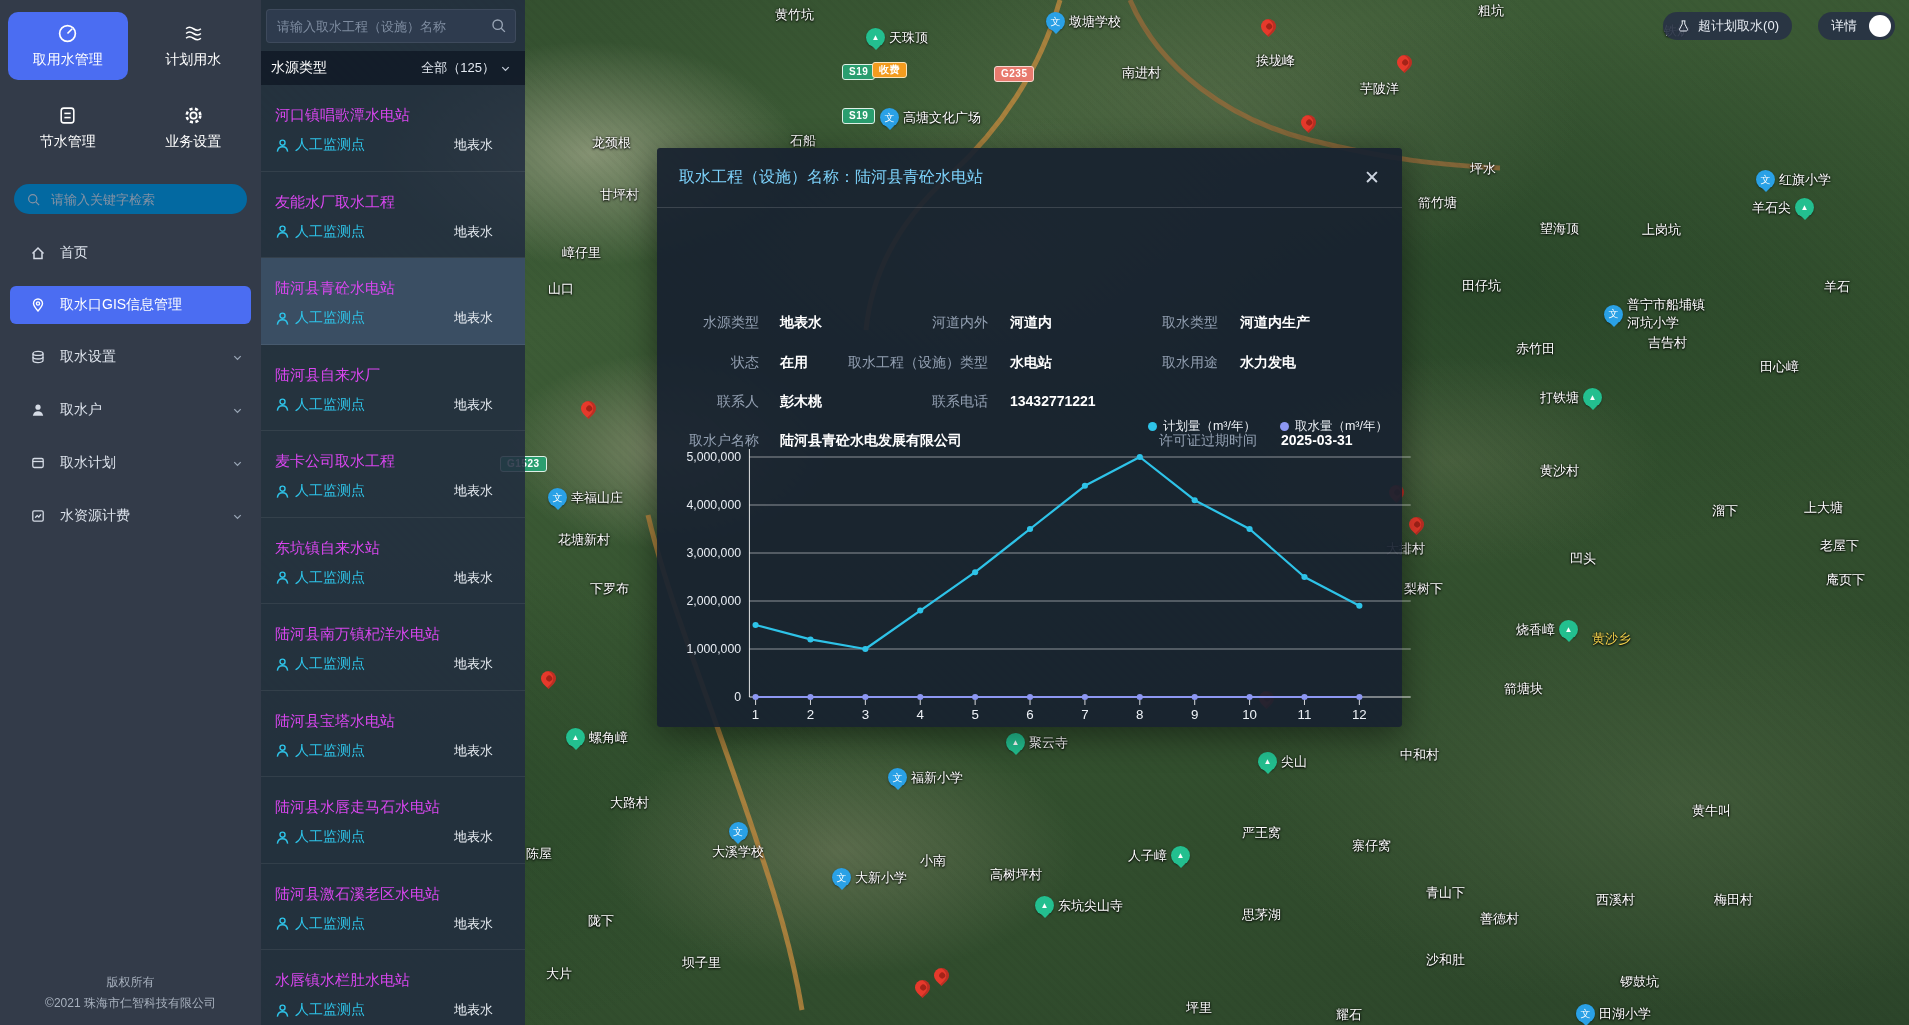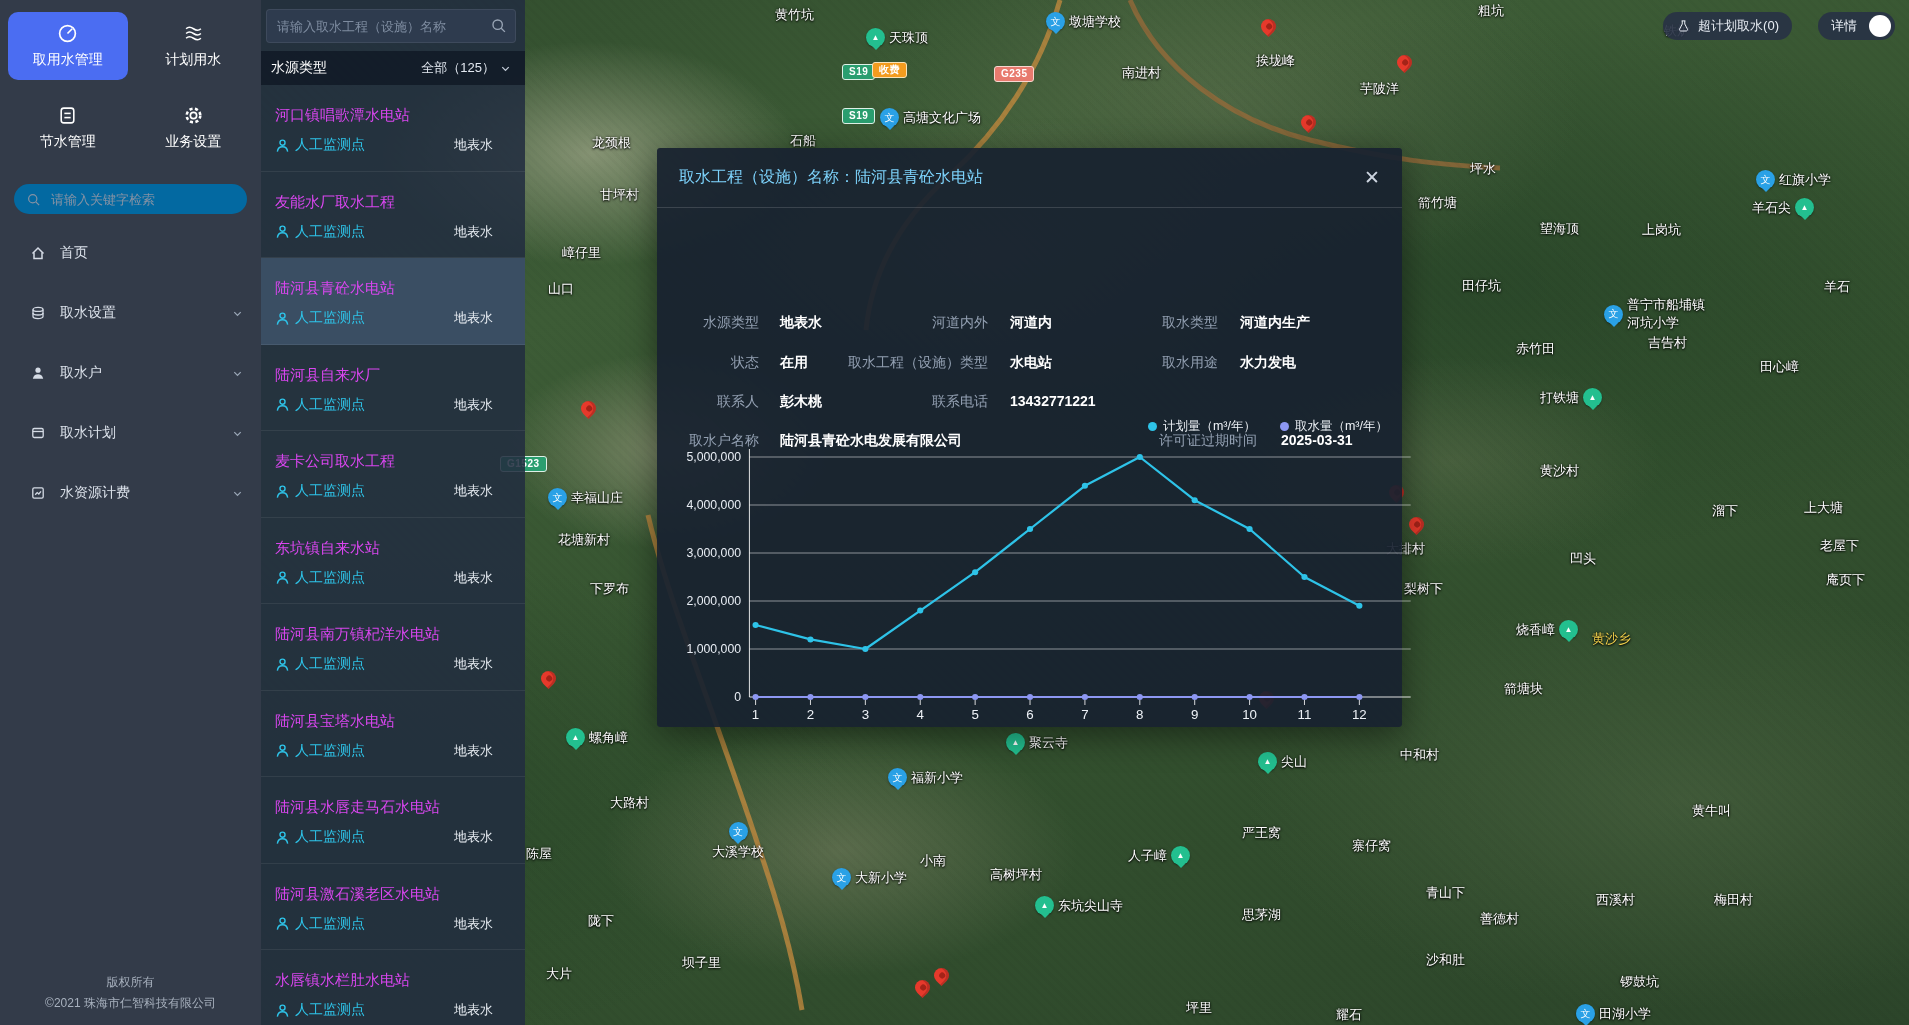--- a/index.html
+++ b/index.html
@@ -87,21 +87,21 @@
   .tiles{display:grid;grid-template-columns:1fr 1fr;gap:14px 6px;padding:12px 8px 20px;}
   .tile{height:68px;border-radius:10px;display:flex;flex-direction:column;align-items:center;justify-content:center;
     gap:7px;color:#fff;font-size:14px;cursor:pointer;}
   .tile svg{width:21px;height:21px;}
   .tile.active{background:var(--accent_blue,#4b6df2);}
   .sb-search{margin:2px 14px 18px;height:30px;background:#0369a1;border-radius:15px;display:flex;align-items:center;
     padding:0 12px;gap:8px;}
   .sb-search svg{width:15px;height:15px;flex:0 0 auto;}
   .sb-search input{background:transparent;border:none;outline:none;color:#dfe6ee;font-size:13px;width:100%;}
   .sb-search input::placeholder{color:#8592a4;}
-  .menu{display:flex;flex-direction:column;gap:18px;}
+  .menu{display:flex;flex-direction:column;gap:11px;}
   .menu-item{height:42px;display:flex;align-items:center;padding:0 18px 0 30px;color:#dde3ec;font-size:14px;
     gap:14px;cursor:pointer;}
   .menu-item svg{width:16px;height:16px;flex:0 0 auto;}
   .menu-item .chev{width:11px;height:11px;margin-left:auto;}
   .menu-item.active{background:var(--accent_blue,#4b6df2);margin:1px 10px;padding-left:20px;height:38px;
     border-radius:6px;color:#fff;}
   .copyright{margin-top:auto;padding-bottom:10px;text-align:center;color:#a7b0bd;font-size:12px;line-height:1.8;}
 
   
   .modal{position:absolute;left:657px;top:148px;width:745px;height:579px;background:rgba(24,33,47,.93);
@@ -495,20 +495,27 @@
       <input placeholder="请输入关键字检索" style="">
     </div>
 
     <nav class="menu">
       <div class="menu-item">
         <svg viewBox="0 0 16 16" fill="none" stroke="#d5dbe5" stroke-width="1.5">
             <path d="M2.5 8.5 L8 3 L13.5 8.5"></path>
             <path d="M4 7.5 V13.5 H12 V7.5"></path>
           </svg>
         <span>首页</span>
+      </div>
+      <div class="menu-item active">
+        <svg viewBox="0 0 16 16" fill="none" stroke="#fff" stroke-width="1.4">
+            <path d="M8 14 C5 10.5 3.5 8.6 3.5 6.5 A4.5 4.5 0 0 1 12.5 6.5 C12.5 8.6 11 10.5 8 14 Z"></path>
+            <circle cx="8" cy="6.5" r="1.6"></circle>
+          </svg>
+        <span>取水口GIS信息管理</span>
       </div>
       <div class="menu-item">
         <svg viewBox="0 0 16 16" fill="none" stroke="#d5dbe5" stroke-width="1.3">
             <ellipse cx="8" cy="4.4" rx="5" ry="2"></ellipse>
             <path d="M3 4.4 V11.6 A5 2 0 0 0 13 11.6 V4.4"></path>
             <path d="M3 8 A5 2 0 0 0 13 8"></path>
           </svg>
         <span>取水设置</span>
         <svg class="chev" viewBox="0 0 12 12">
             <path d="M2.5 4.5 L6 8 L9.5 4.5" fill="none" stroke="#9aa6b6" stroke-width="1.4"></path>

